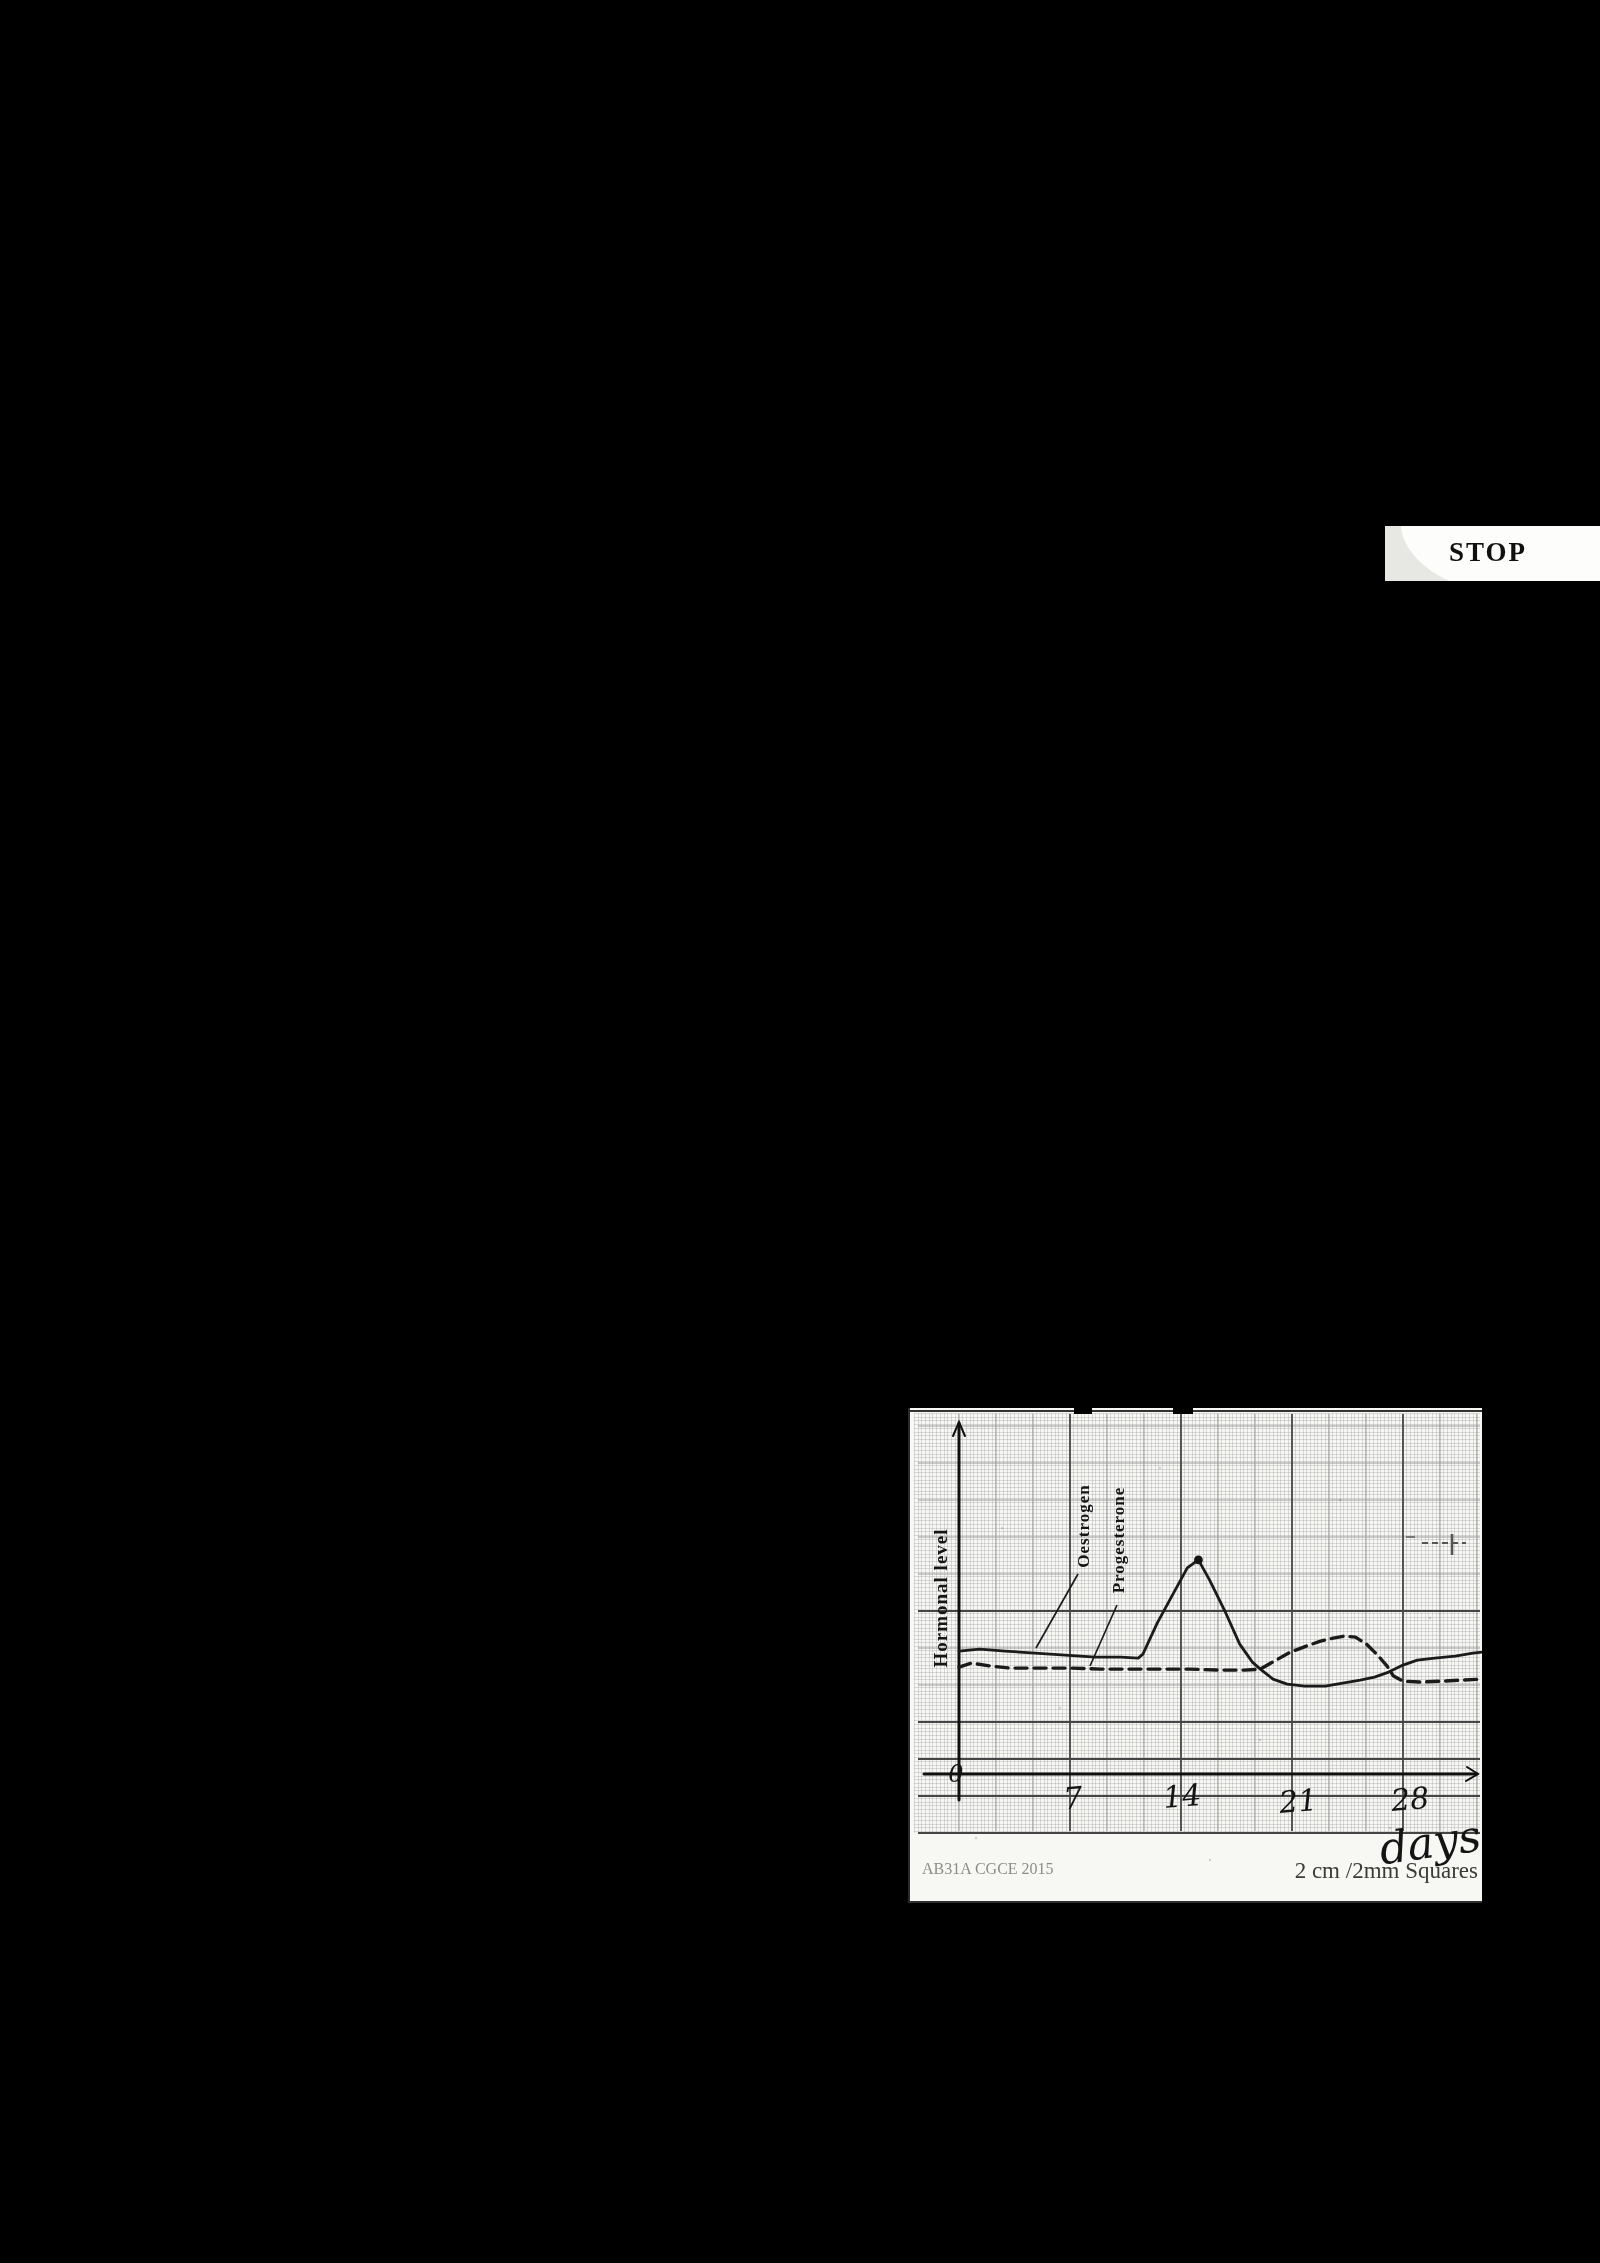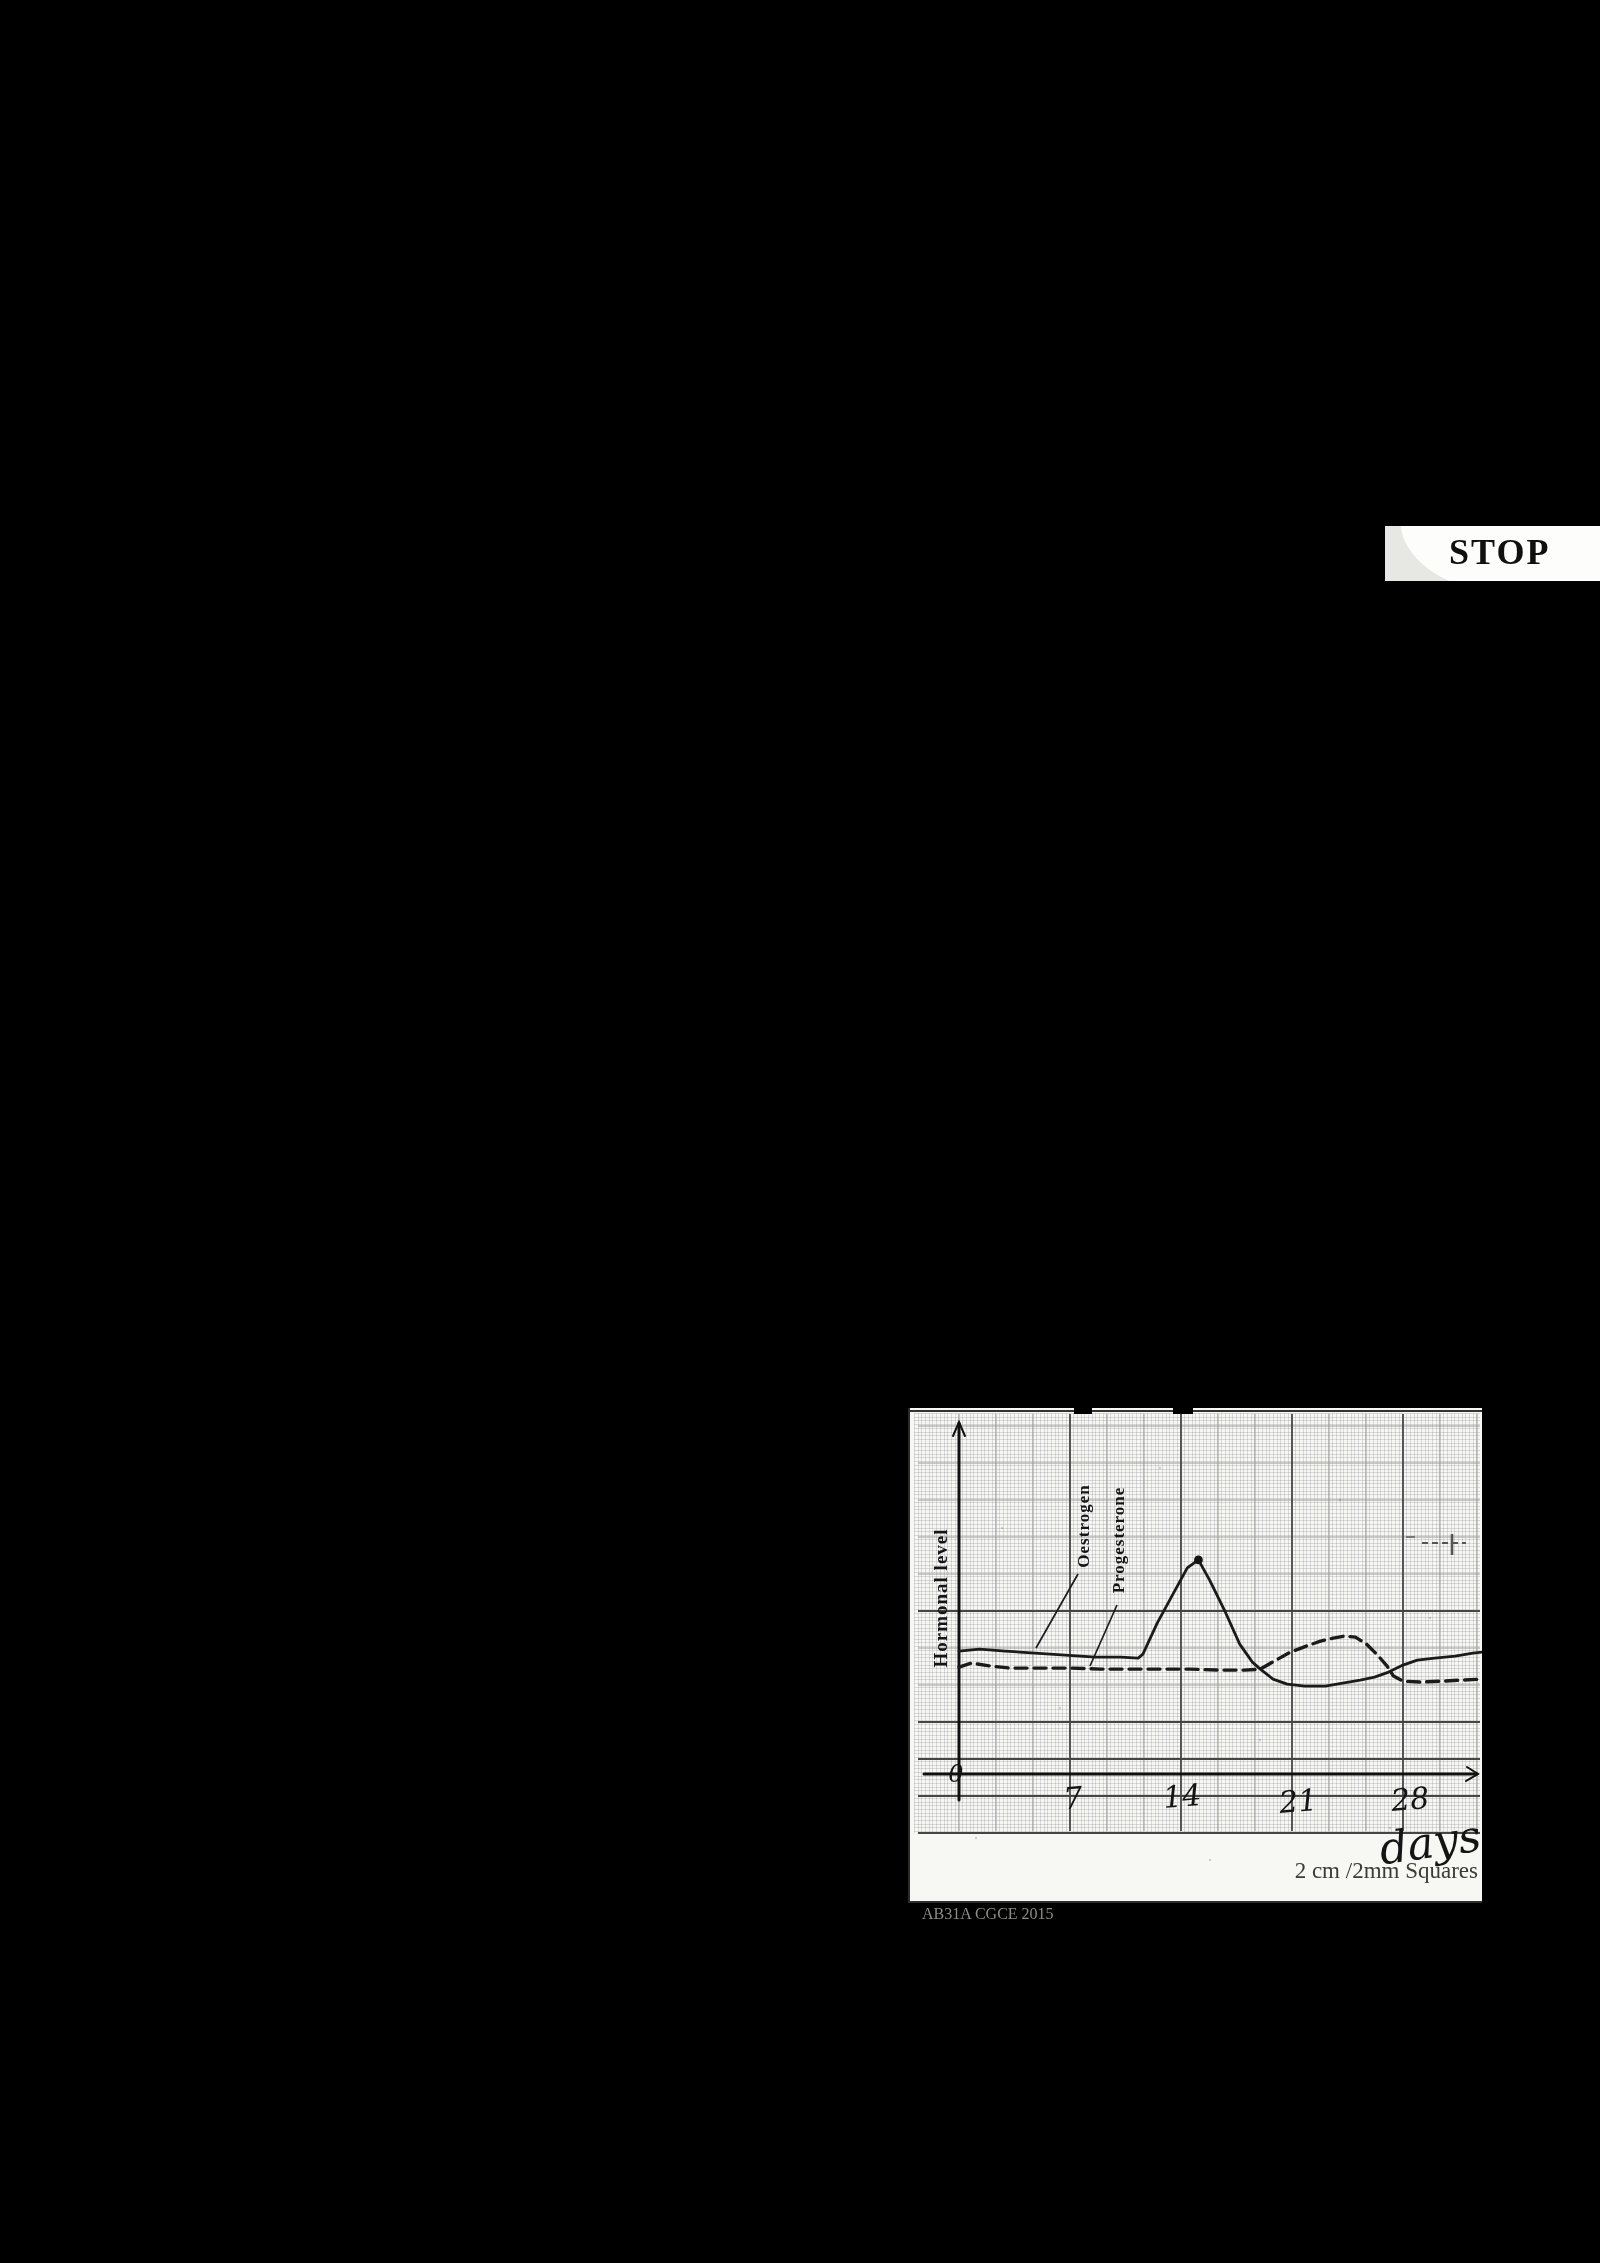--- a/index.html
+++ b/index.html
@@ -5,21 +5,21 @@
   html,body{margin:0;padding:0;background:#000;}
   .canvas{position:relative;width:1600px;height:2263px;background:#000;overflow:hidden;
           font-family:"Liberation Serif",serif;}
 
   
   .stop-box{position:absolute;left:1382px;top:524px;width:218px;height:61px;
             box-sizing:border-box;background:#fdfdfb;
             border-top:2px solid #000;border-bottom:4px solid #000;border-left:3px solid #000;}
   .stop-box .curl{position:absolute;left:0;top:0;width:214px;height:55px;}
   .stop-label{position:absolute;left:64px;top:50%;transform:translateY(-54%);
-              font-family:"Liberation Serif",serif;font-weight:bold;font-size:36px;
+              font-family:"Liberation Serif",serif;font-weight:bold;font-size:27px;
               letter-spacing:2px;color:#101010;}
 
   
   .graph{position:absolute;left:908px;top:1408px;width:572px;height:493px;
          background:#f7f7f4;border-left:2px solid #2a2a2a;border-bottom:2px solid #2f2f2f;
          box-sizing:content-box;}
   .paper{position:absolute;left:4px;top:5px;width:566px;height:420px;
          background-image:
            repeating-linear-gradient(to right, rgba(110,110,118,0.22) 0px, rgba(110,110,118,0.22) 1px, transparent 1px, transparent 3.7px),
            repeating-linear-gradient(to bottom, rgba(110,110,118,0.22) 0px, rgba(110,110,118,0.22) 1px, transparent 1px, transparent 3.7px);}
@@ -32,21 +32,21 @@
   .serlab{font-size:17px;}
 
   .tick{position:absolute;transform:translate(-50%,-50%) rotate(-5deg);white-space:nowrap;
         font-family:"DejaVu Serif",serif;font-style:italic;font-size:30px;color:#141414;}
   .tick-zero{font-size:24px;transform:translate(-50%,-50%);}
   .days-label{position:absolute;transform:translate(-50%,-50%) rotate(-8deg);
         font-family:"DejaVu Serif",serif;font-style:italic;font-size:44px;color:#141414;
         white-space:nowrap;}
 
   .footer-left{position:absolute;left:12px;top:452px;font-size:16px;color:#8d8d86;
-        font-family:"Liberation Serif",serif;white-space:nowrap;margin-top:45px;}
+        font-family:"Liberation Serif",serif;white-space:nowrap;}
   .footer-right{position:absolute;right:4px;top:450px;font-size:23px;color:#3b3b38;
         font-family:"Liberation Serif",serif;white-space:nowrap;}
 </style>
 </head>
 <body>
 
 <div class="canvas">
 
   <div class="stop-box">
     <svg class="curl" viewBox="0 0 214 55">

